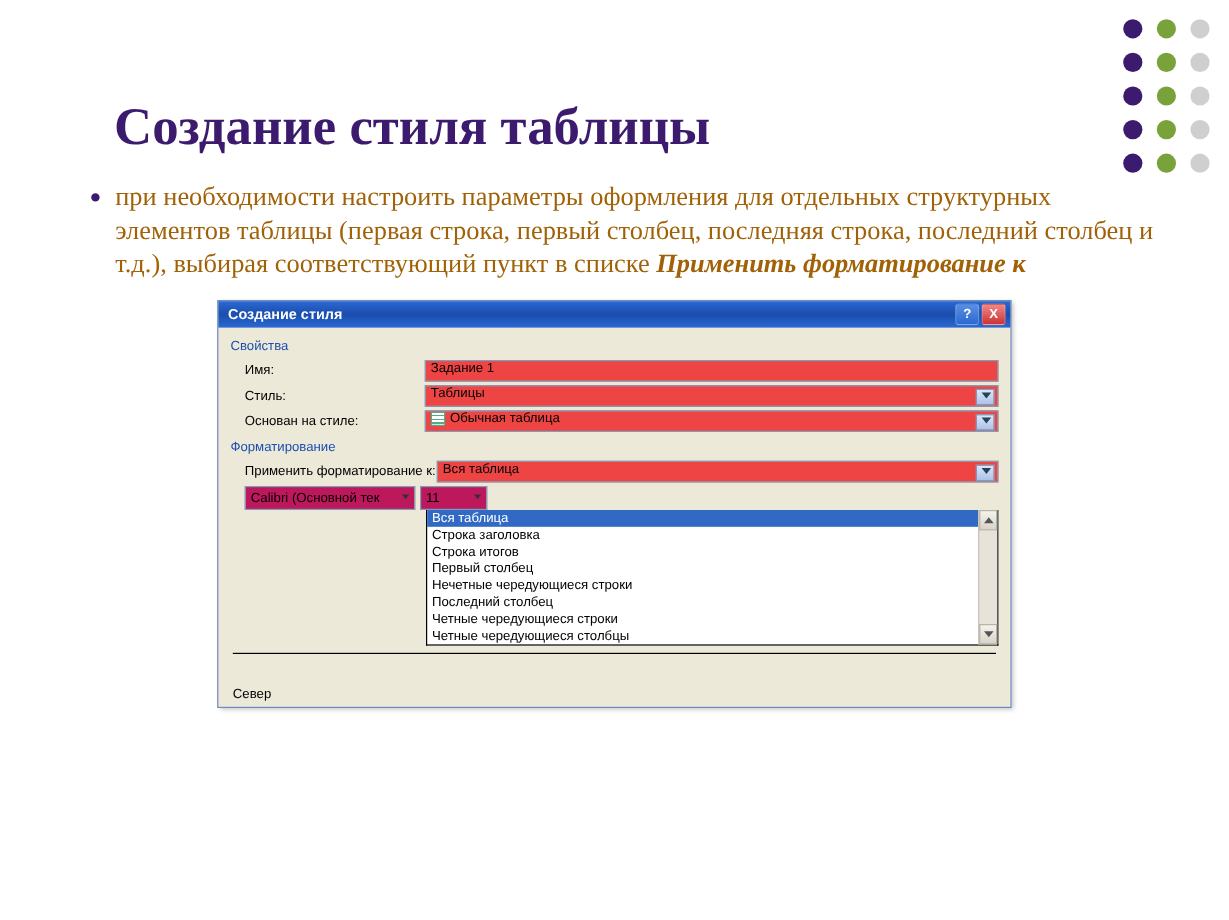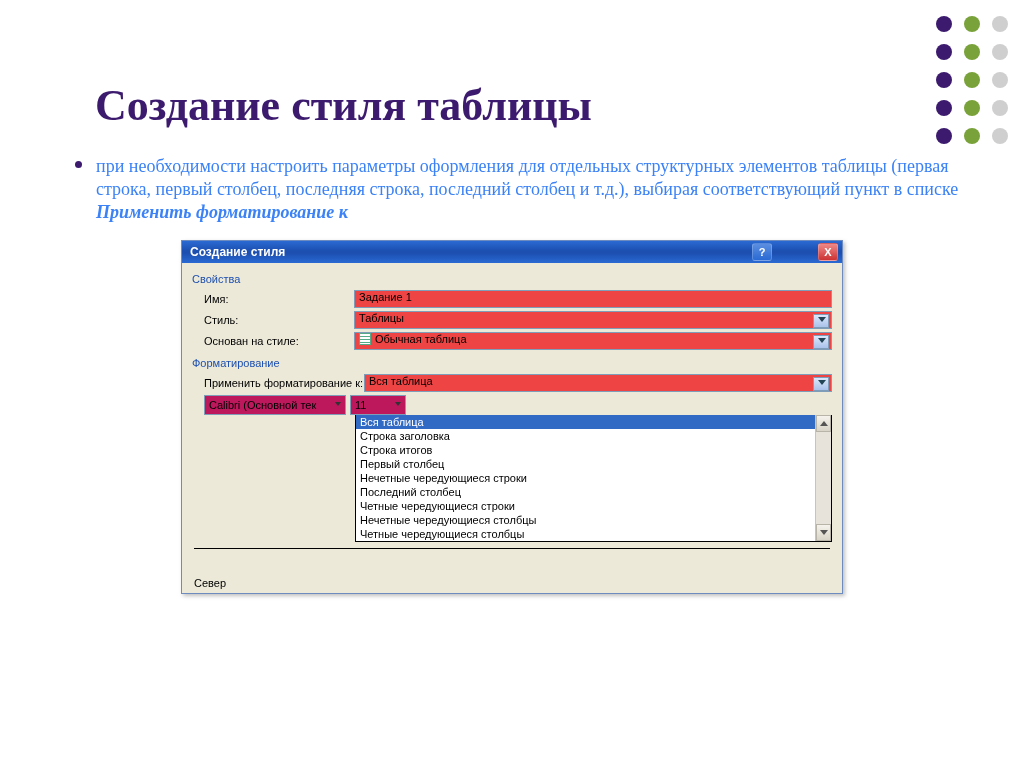--- a/index.html
+++ b/index.html
@@ -24,22 +24,22 @@
   }
   .slide-title {
     margin: 80px 0 0 95px;
     font-size: 44px;
     font-weight: bold;
     color: #3c1b6e;
   }
   ul.body {
     margin: 18px 60px 0 60px;
     padding: 0 0 0 36px;
-    font-size: 18px;
-    color: #3b82f6;
+    font-size: 22px;
+    color: #a16207;
     line-height: 1.28;
   }
   ul.body li::marker {
     color: #3c1b6e;
     font-size: 24px;
   }
   .bold-italic { font-weight: bold; font-style: italic; }
   .dialog-wrap {
     margin: 16px auto 0 auto;
     width: 660px;
@@ -51,21 +51,20 @@
   }
   .titlebar {
     background: linear-gradient(to bottom, #2a6ad3, #1c4fb0 45%, #1c4fb0 55%, #2a6ad3);
     color: #fff;
     height: 22px;
     display: flex;
     align-items: center;
     padding: 0 4px 0 8px;
     font-weight: bold;
     font-size: 12px;
-    gap: 44px;
   }
   .titlebar .spacer { flex:1; }
   .titlebar .btn {
     width: 18px; height: 16px;
     margin-left: 2px;
     border: 1px solid #fff3;
     border-radius: 3px;
     display:flex; align-items:center; justify-content:center;
     font-size: 11px; font-weight: bold;
   }
@@ -257,21 +256,20 @@
   </div>
 
   <div class="dropdown-list">
     <div class="item selected">Вся таблица</div>
     <div class="item">Строка заголовка</div>
     <div class="item">Строка итогов</div>
     <div class="item">Первый столбец</div>
     <div class="item">Нечетные чередующиеся строки</div>
     <div class="item">Последний столбец</div>
     <div class="item">Четные чередующиеся строки</div>
-    <div class="item">Нечетные чередующиеся столбцы</div>
     <div class="item">Четные чередующиеся столбцы</div>
     <div class="scrollbar">
       <div class="sbtn">
           <div class="tri-up"></div>
         </div>
       <div class="sbtn bot">
           <div class="tri-dn"></div>
         </div>
     </div>
   </div>

